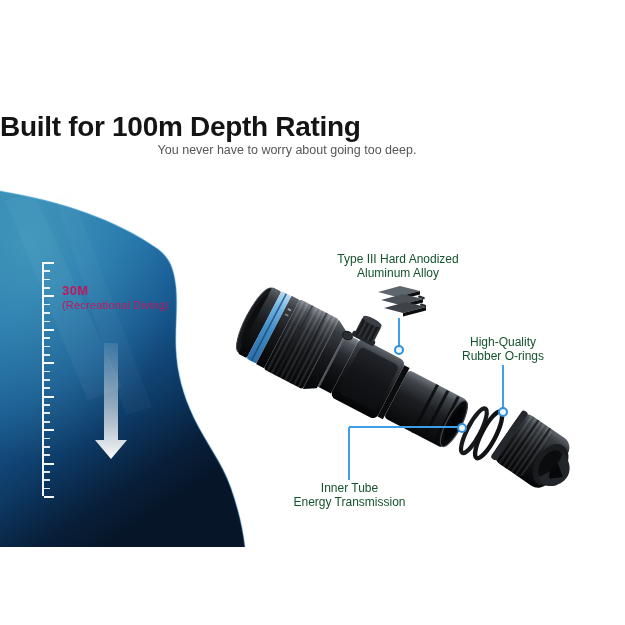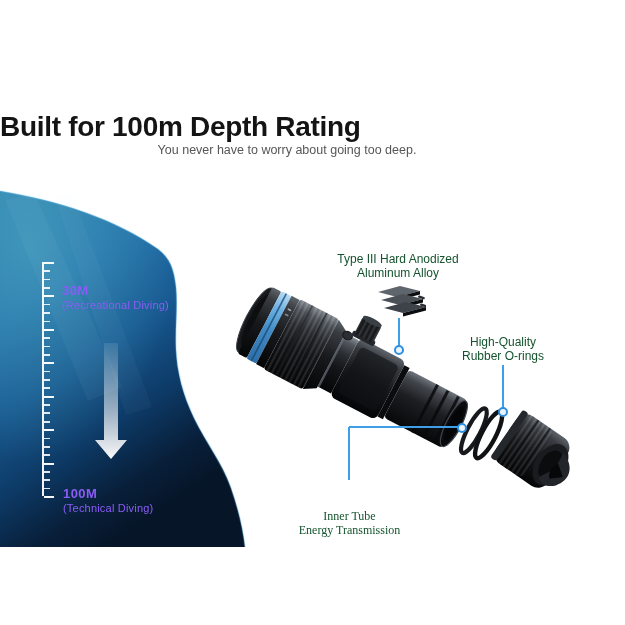--- a/index.html
+++ b/index.html
@@ -17,41 +17,41 @@
     font-size:12.5px;color:#565656;
   }
   
   #ocean-svg{position:absolute;left:0;top:175px;}
   .ruler{position:absolute;left:42px;top:262px;width:14px;height:236px;}
   .ruler-line{position:absolute;left:0;top:0;width:2px;height:234px;background:rgba(255,255,255,.95);}
   .ruler-minor{position:absolute;left:2px;top:0;width:5.5px;height:236px;
     background:repeating-linear-gradient(to bottom,rgba(255,255,255,.88) 0 1.7px,transparent 1.7px 8.36px);}
   .ruler-major{position:absolute;left:2px;top:0;width:10px;height:236px;
     background:repeating-linear-gradient(to bottom,rgba(255,255,255,.95) 0 1.9px,transparent 1.9px 33.44px);}
-  .depth-label{position:absolute;color:#8b5cf6;}
+  .depth-label{position:absolute;color:#be185d;}
   .depth-val{font-size:13px;font-weight:bold;letter-spacing:.4px;line-height:14px;}
   .depth-cat{font-size:11px;font-weight:normal;line-height:13px;margin-top:1px;letter-spacing:.2px;}
   #mark-top{left:62px;top:284px;}
   #mark-bottom{left:63px;top:487px;}
   
   #flashlight-svg{position:absolute;left:225px;top:255px;}
   
   .ann{position:absolute;text-align:center;color:#14532d;font-size:12px;line-height:13.5px;}
   .ann-line-v{position:absolute;width:2px;background:#3f9ee8;}
   .ann-line-h{position:absolute;height:2px;background:#3f9ee8;}
   .dot{position:absolute;width:10px;height:10px;border-radius:50%;
     border:2.5px solid #2e8fdf;background:#eaf4fd;box-sizing:border-box;}
   #ann-aluminum{left:313px;top:253px;width:170px;}
   #fins-icon{position:absolute;left:374px;top:284px;}
   #line-a{left:398px;top:318px;height:29px;}
   #dot-a{left:394px;top:345px;}
   #ann-orings{left:433px;top:336px;width:140px;}
   #line-b{left:502px;top:365px;height:44px;}
   #dot-b{left:498px;top:407px;}
-  #ann-inner{left:277px;top:510px;width:145px;font-family:Liberation Serif, serif;}
+  #ann-inner{left:277px;top:482px;width:145px;}
   #line-c-v{left:348px;top:427px;height:53px;}
   #line-c-h{left:349px;top:426px;width:112px;}
   #dot-c{left:457px;top:423px;}
 </style>
 </head>
 <body>
 
 <div class="stage">
 
   <h1 class="page-title">Built for 100m Depth Rating</h1>
@@ -90,24 +90,20 @@
 
   <div class="ruler">
     <div class="ruler-line"></div>
     <div class="ruler-minor"></div>
     <div class="ruler-major"></div>
   </div>
 
   <div class="depth-label" id="mark-top">
     <div class="depth-val">30M</div>
     <div class="depth-cat">(Recreational Diving)</div>
-  </div>
-  <div class="depth-label" id="mark-bottom">
-    <div class="depth-val">100M</div>
-    <div class="depth-cat">(Technical Diving)</div>
   </div>
 
   <svg id="flashlight-svg" width="370" height="250" viewBox="0 0 370 250">
     <defs>
       <linearGradient id="gMetal" x1="0" y1="0" x2="0" y2="1">
         <stop offset="0" stop-color="#878d95"></stop>
           <stop offset="0.12" stop-color="#51565d"></stop>
         <stop offset="0.32" stop-color="#2a2d32"></stop>
           <stop offset="0.58" stop-color="#131518"></stop>
         <stop offset="1" stop-color="#050607"></stop>

